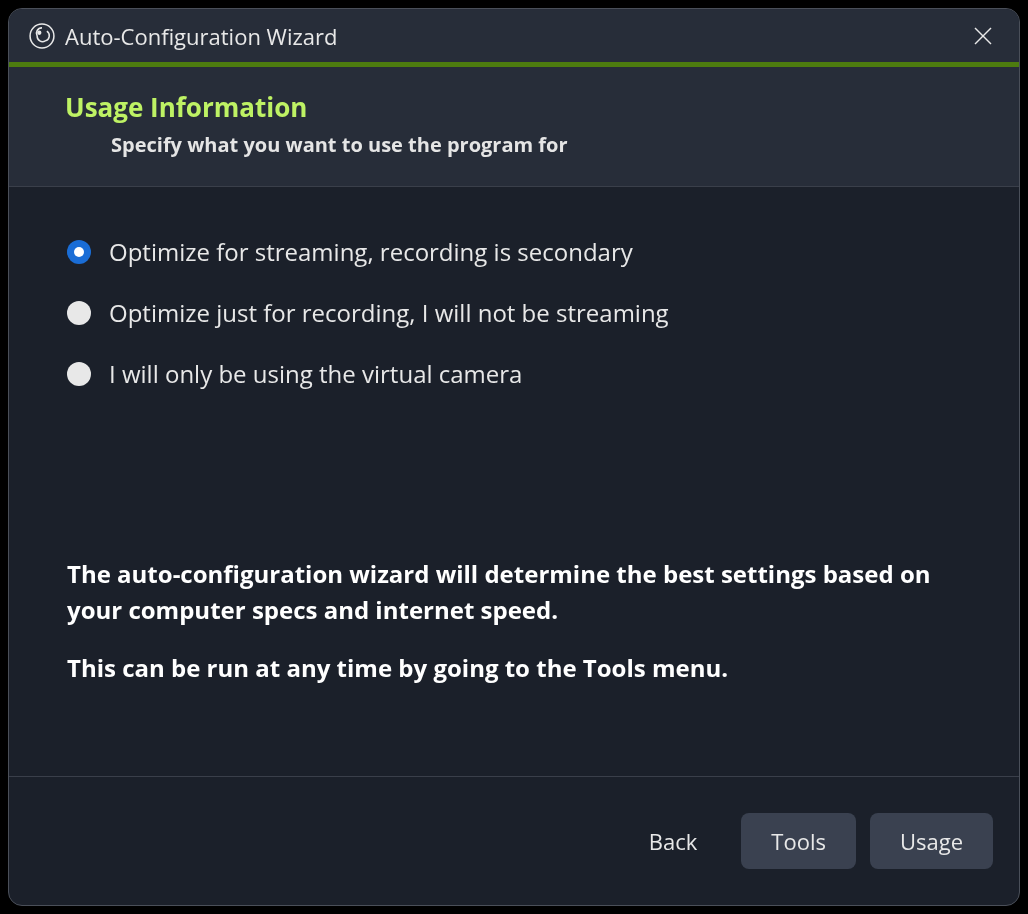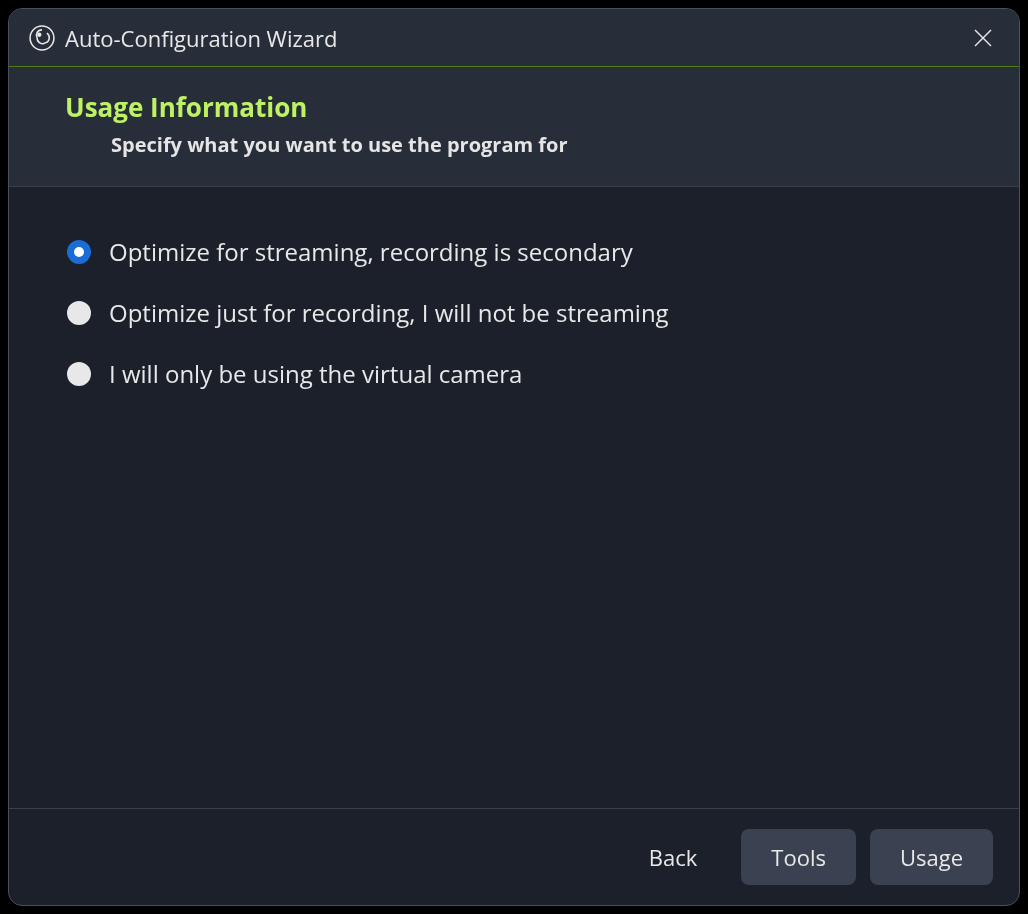--- a/index.html
+++ b/index.html
@@ -24,21 +24,21 @@
       display: flex;
       flex-direction: column;
       overflow: hidden;
     }
     .titlebar {
       height: 58px;
       background: #272d39;
       display: flex;
       align-items: center;
       padding: 0 16px 0 20px;
-      border-bottom: 1px solid #4d7c0f;
+      border-bottom: 5px solid #4d7c0f;
     }
     .titlebar-icon {
       width: 26px;
       height: 26px;
       margin-right: 10px;
       display: flex;
       align-items: center;
       justify-content: center;
     }
     .titlebar-icon svg {
@@ -134,21 +134,21 @@
       color: #ffffff;
       font-size: 24px;
       font-weight: 700;
       line-height: 1.5;
     }
     .info-text + .info-text {
       margin-top: 22px;
     }
     .footer {
       border-top: 1px solid #3a3f4a;
-      padding: 20px 26px;
+      padding: 36px 26px;
       display: flex;
       justify-content: flex-end;
       gap: 14px;
       align-items: flex-end;
     }
     .btn {
       height: 56px;
       padding: 0 30px;
       border-radius: 8px;
       font-size: 22px;
@@ -203,20 +203,24 @@
       <div class="radio-option">
         <div class="radio-circle"></div>
         <span class="radio-label">Optimize just for recording, I will not be streaming</span>
       </div>
       <div class="radio-option">
         <div class="radio-circle"></div>
         <span class="radio-label">I will only be using the virtual camera</span>
       </div>
     </div>
 
+    <div class="info-section">
+      <p class="info-text">The auto-configuration wizard will determine the best settings based on your computer specs and internet speed.</p>
+      <p class="info-text">This can be run at any time by going to the Tools menu.</p>
+    </div>
   </div>
 
   <div class="footer">
     <button class="btn btn-ghost">Back</button>
     <button class="btn btn-default">Tools</button>
     <button class="btn btn-default">Usage</button>
   </div>
 </div>
 
 </body></html>

